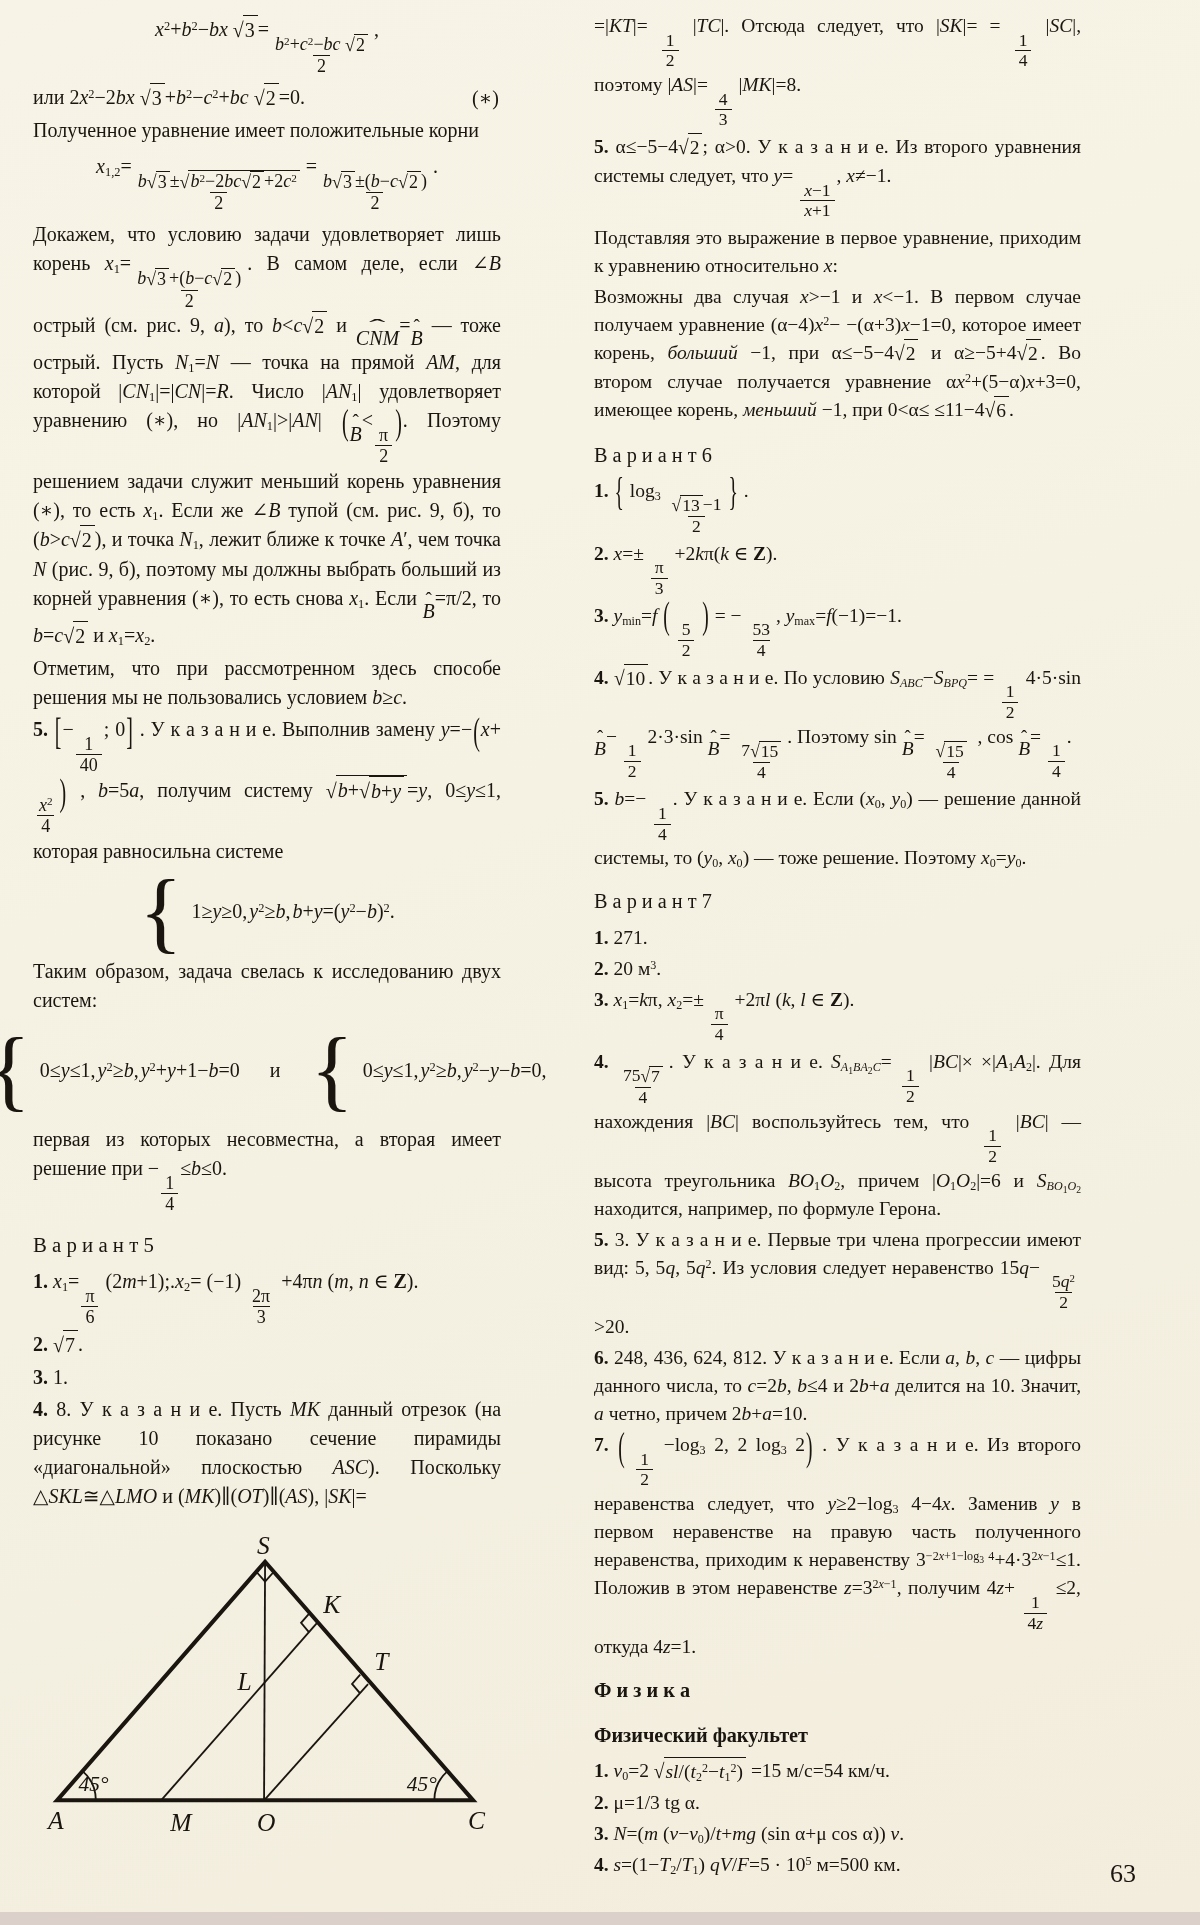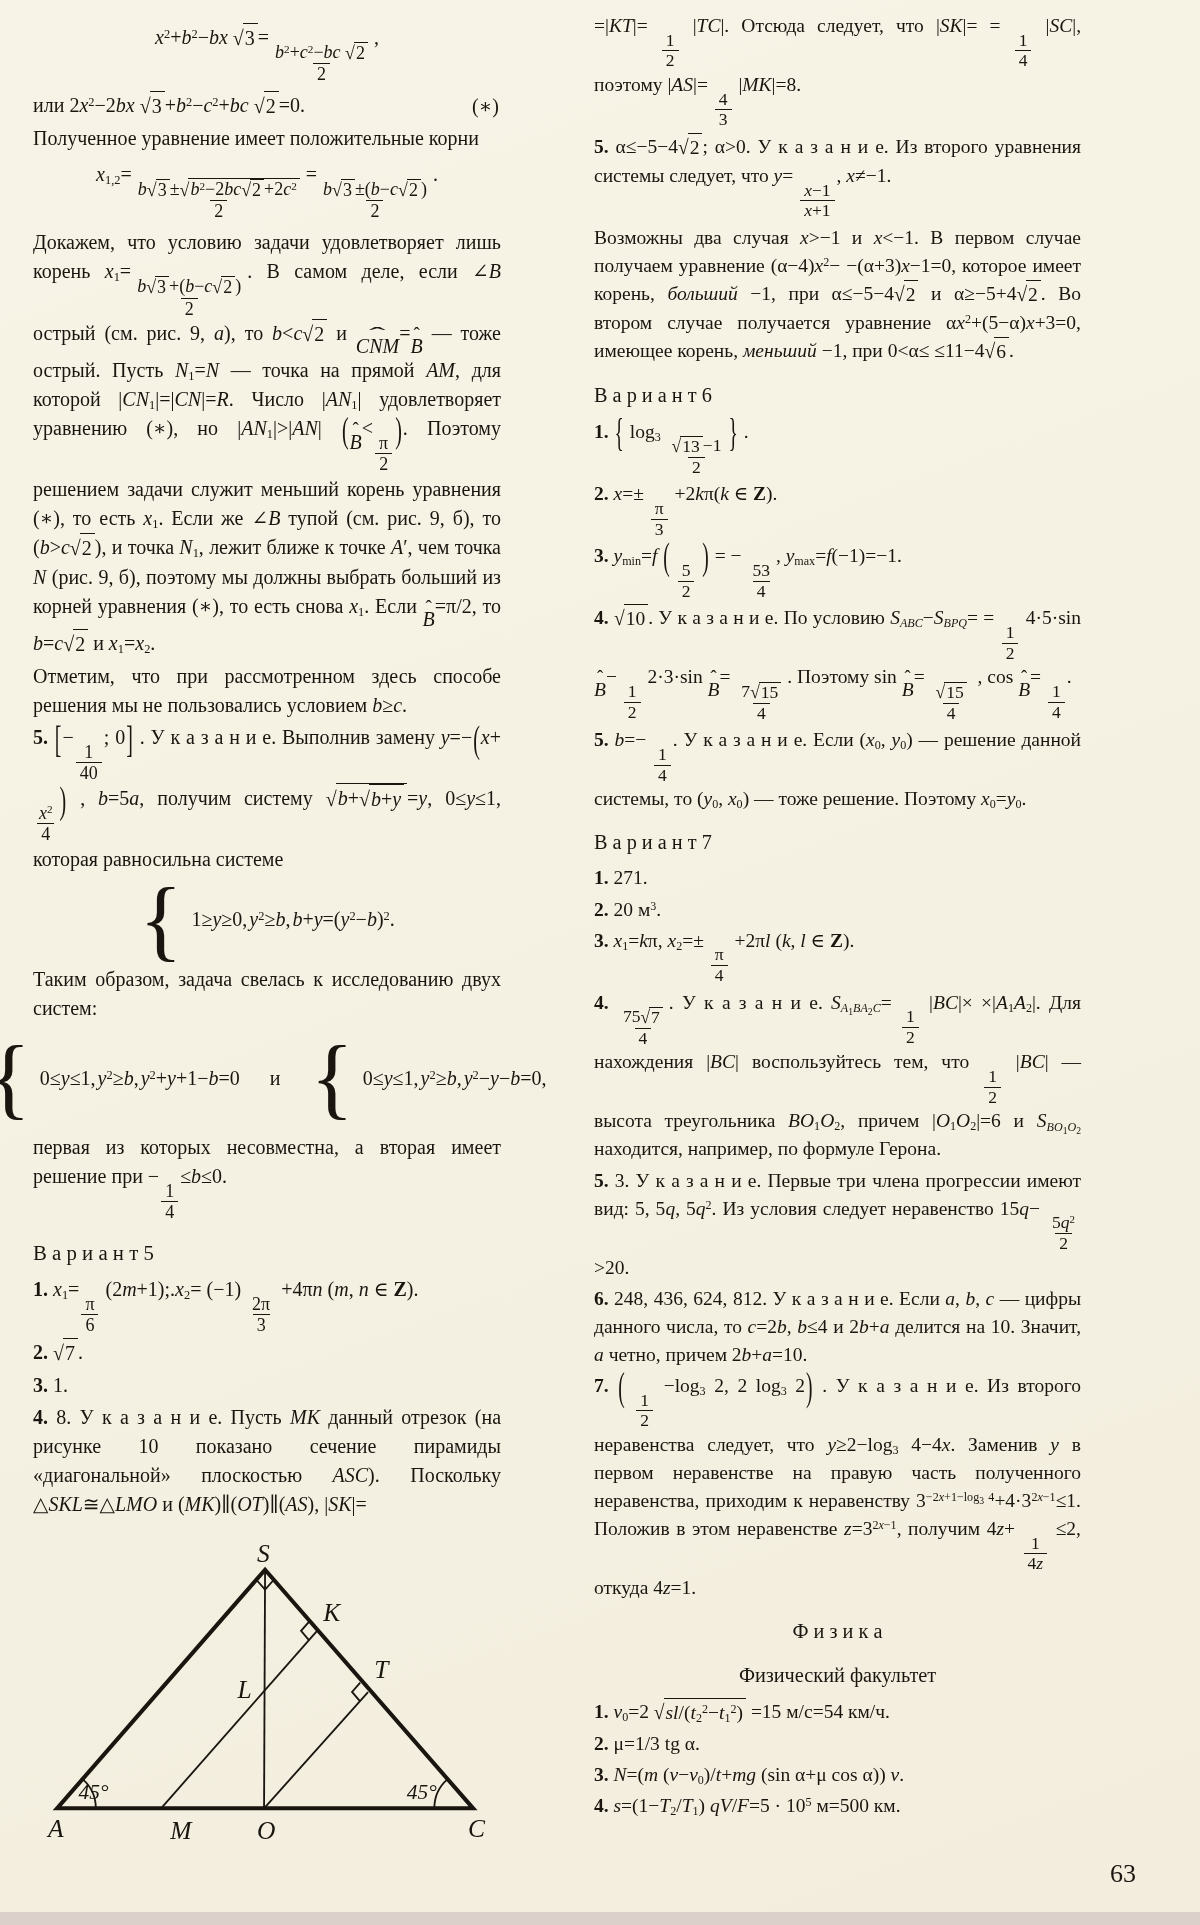--- a/index.html
+++ b/index.html
@@ -3,27 +3,27 @@
 <meta charset="utf-8">
 <style>
   html,body{margin:0;padding:0;}
   body{
     width:1200px;height:1925px;position:relative;overflow:hidden;
     background:linear-gradient(160deg,#f7f3e6 0%,#f5f1e2 55%,#f2eddd 100%);
     font-family:"Liberation Serif","DejaVu Serif",serif;
     color:#1b1510;
   }
   .col{position:absolute;text-align:justify;}
-  .col-left{left:33px;top:16px;width:468px;font-size:20px;line-height:1.45;}
+  .col-left{left:33px;top:8px;width:468px;font-size:20px;line-height:1.45;}
   .col-right{left:594px;top:12px;width:487px;font-size:19.5px;line-height:1.44;}
   .para{margin:0 0 3px;position:relative;}
   .disp{text-align:center;margin:7px 0;position:relative;}
   .tail{position:absolute;right:2px;top:50%;transform:translateY(-50%);}
   .vh{font-weight:400;margin:15px 0 7px;text-align:left;font-size:1.04em;}
-  .vh.bold{font-weight:400;text-align:center;}
+  .vh.bold{font-weight:700;}
   .it{font-style:italic;}
   .bd{font-weight:700;}
   sup,sub{font-size:.62em;line-height:0;}
   sup{vertical-align:.5em;}
   sub{vertical-align:-.28em;}
   sub sub,sup sub,sub sup,sup sup{font-size:.8em;}
   .fr{display:inline-flex;flex-direction:column;align-items:center;
       vertical-align:-.78em;line-height:1.12;font-size:.9em;margin:0 2px;}
   .fr .n{padding:0 4px;}
   .fr .d{border-top:1.5px solid #1b1510;padding:0 4px;}
@@ -231,20 +231,21 @@
             <span class="n">4</span>
             <span class="d">3</span>
           </span> |<span class="it">MK</span>|=8.</p>
         <p class="para"><span class="bd">5. </span>α≤−5−4<span class="sq">
             <span class="rg">√</span>
             <span class="rr">2</span>
           </span>; α&gt;0.  У к а з а н и е.  Из второго уравнения системы следует, что <span class="it">y</span>= <span class="fr">
             <span class="n"><span class="it">x</span>−1</span>
             <span class="d"><span class="it">x</span>+1</span>
           </span>, <span class="it">x</span>≠−1.</p>
+        <p class="para">Подставляя это выражение в первое уравнение, приходим к уравнению относительно <span class="it">x</span>:</p>
         <p class="para">Возможны два случая <span class="it">x</span>&gt;−1 и <span class="it">x</span>&lt;−1. В первом случае получаем уравнение (α−4)<span class="it">x</span><sup>2</sup>− −(α+3)<span class="it">x</span>−1=0, которое имеет корень, <span class="it">больший</span> −1, при α≤−5−4<span class="sq">
             <span class="rg">√</span>
             <span class="rr">2</span>
           </span> и α≥−5+4<span class="sq">
             <span class="rg">√</span>
             <span class="rr">2</span>
           </span>. Во втором случае получается уравнение α<span class="it">x</span><sup>2</sup>+(5−α)<span class="it">x</span>+3=0, имеющее корень, <span class="it">меньший</span> −1, при 0&lt;α≤ ≤11−4<span class="sq">
             <span class="rg">√</span>
             <span class="rr">6</span>
           </span>.</p>

